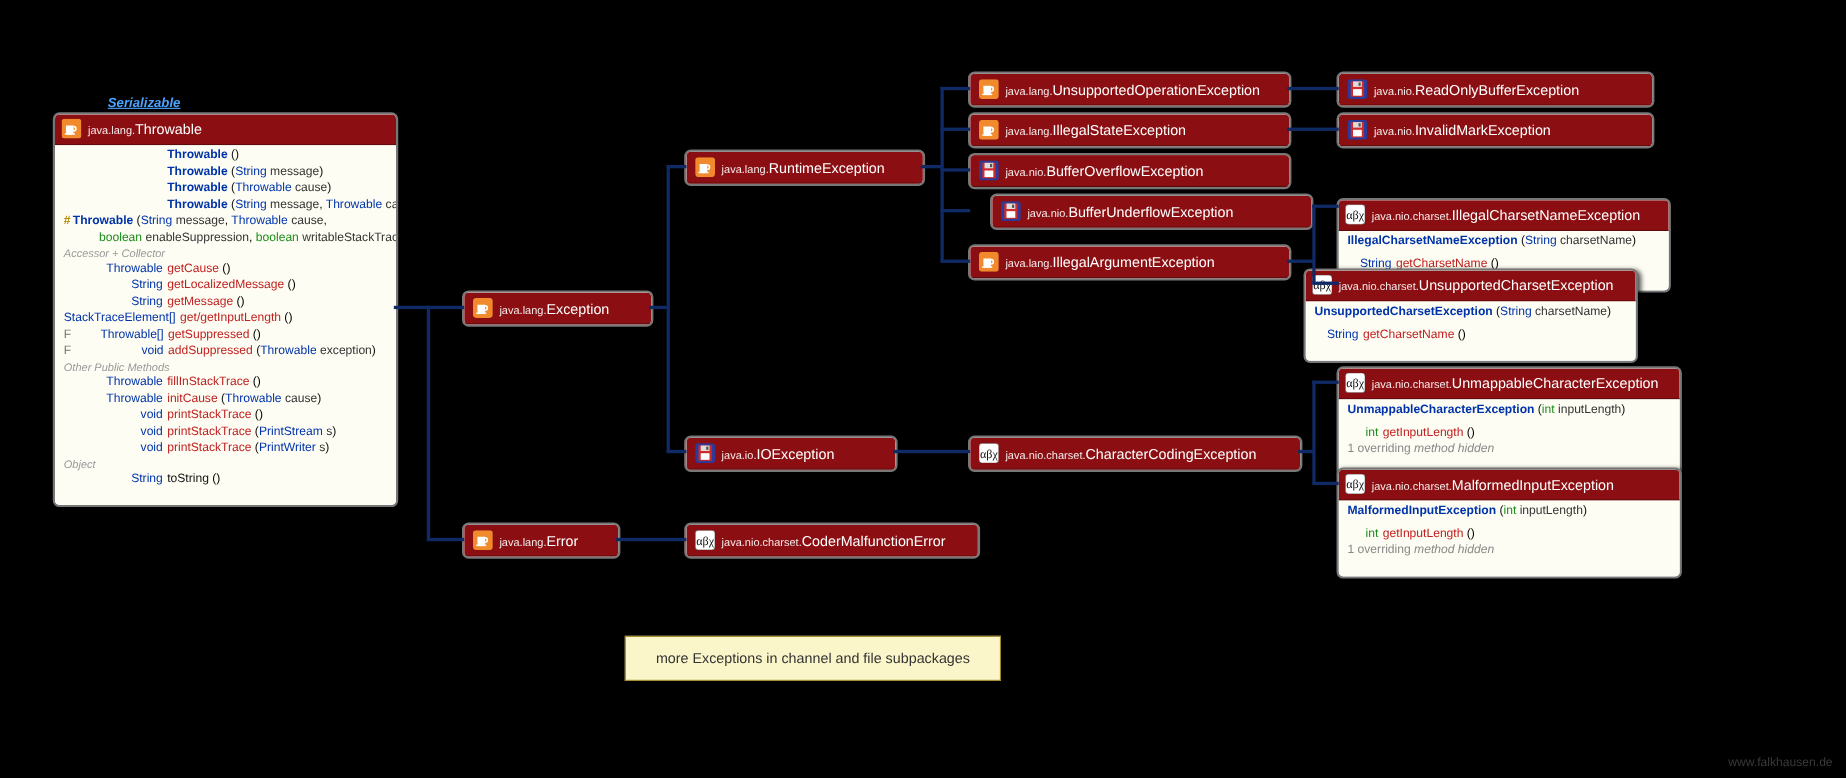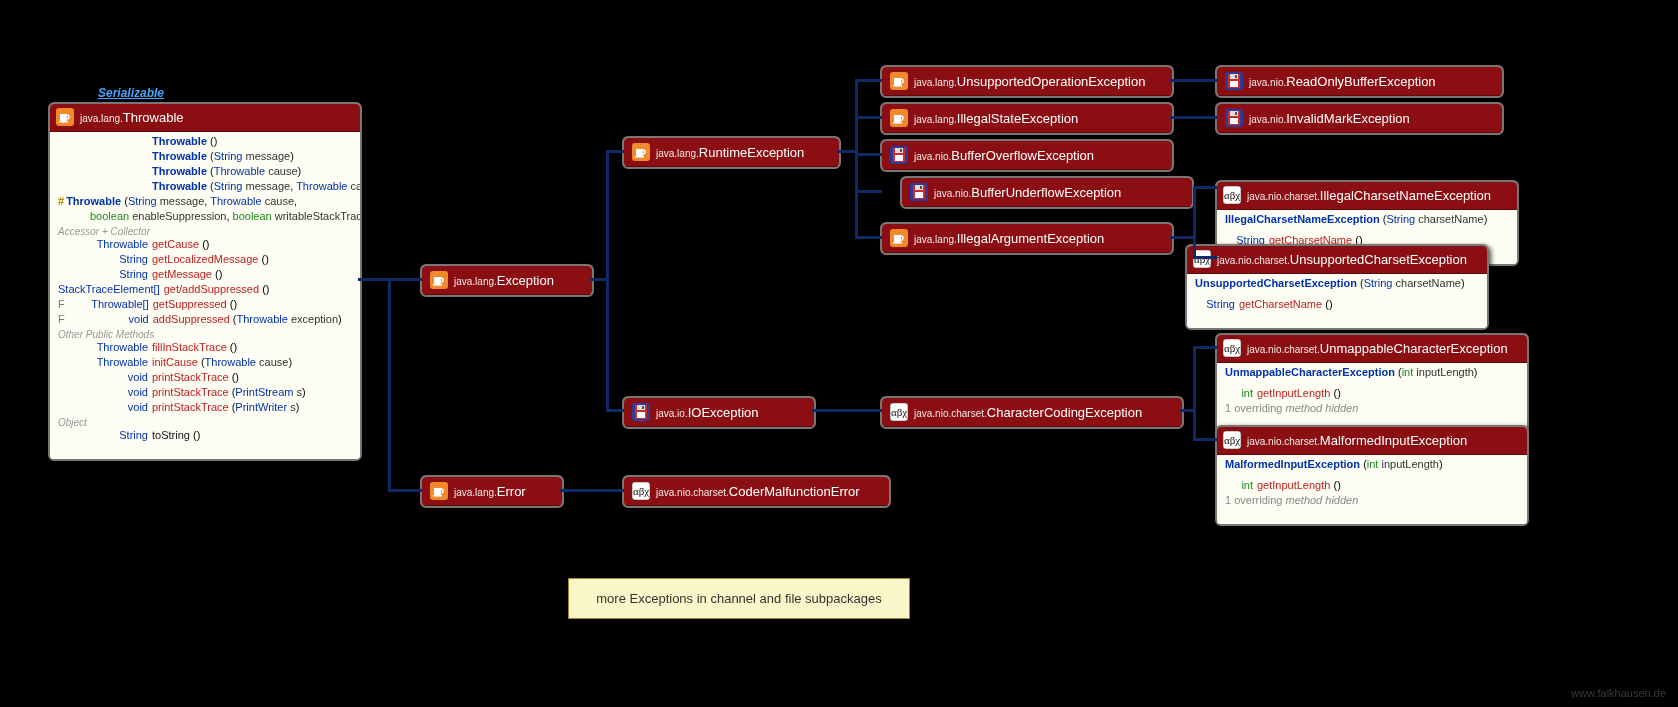--- a/index.html
+++ b/index.html
@@ -155,21 +155,21 @@
     <div class="row"><span class="type-col"></span><span class="ctor-name">Throwable</span> <span class="plain-name">(<span class="param-type">String</span> <span class="param-name">message</span>)</span></div>
     <div class="row"><span class="type-col"></span><span class="ctor-name">Throwable</span> <span class="plain-name">(<span class="param-type">Throwable</span> <span class="param-name">cause</span>)</span></div>
     <div class="row"><span class="type-col"></span><span class="ctor-name">Throwable</span> <span class="plain-name">(<span class="param-type">String</span> <span class="param-name">message</span>, <span class="param-type">Throwable</span> <span class="param-name">cause</span>)</span></div>
     <div class="row"><span class="amp">#</span><span class="ctor-name">Throwable</span> <span class="plain-name">(<span class="param-type">String</span> <span class="param-name">message</span>, <span class="param-type">Throwable</span> <span class="param-name">cause</span>,</span></div>
     <div class="row" style="padding-left:40px;"><span class="keyword">boolean</span> <span class="param-name">enableSuppression</span>, <span class="keyword">boolean</span> <span class="param-name">writableStackTrace</span>)</div>
 
     <div class="section-label">Accessor + Collector</div>
     <div class="row"><span class="type-col">Throwable</span><span class="method-name">getCause</span> <span>()</span></div>
     <div class="row"><span class="type-col">String</span><span class="method-name">getLocalizedMessage</span> <span>()</span></div>
     <div class="row"><span class="type-col">String</span><span class="method-name">getMessage</span> <span>()</span></div>
-    <div class="row"><span class="type-col">StackTraceElement[]</span><span class="method-name">get/addSuppressed</span> <span>()</span></div>
+    <div class="row"><span class="type-col">StackTraceElement[]</span><span class="method-name">get/getInputLength</span> <span>()</span></div>
     <div class="row"><span style="color:#777;padding-right:2px;">F</span><span class="type-col" style="min-width:82px;">Throwable[]</span><span class="method-name">getSuppressed</span> <span>()</span></div>
     <div class="row"><span style="color:#777;padding-right:2px;">F</span><span class="type-col" style="min-width:82px;">void</span><span class="method-name">addSuppressed</span> <span class="plain-name">(<span class="param-type">Throwable</span> <span class="param-name">exception</span>)</span></div>
 
     <div class="section-label">Other Public Methods</div>
     <div class="row"><span class="type-col">Throwable</span><span class="method-name">fillInStackTrace</span> <span>()</span></div>
     <div class="row"><span class="type-col">Throwable</span><span class="method-name">initCause</span> <span class="plain-name">(<span class="param-type">Throwable</span> <span class="param-name">cause</span>)</span></div>
     <div class="row"><span class="type-col">void</span><span class="method-name">printStackTrace</span> <span>()</span></div>
     <div class="row"><span class="type-col">void</span><span class="method-name">printStackTrace</span> <span class="plain-name">(<span class="param-type">PrintStream</span> <span class="param-name">s</span>)</span></div>
     <div class="row"><span class="type-col">void</span><span class="method-name">printStackTrace</span> <span class="plain-name">(<span class="param-type">PrintWriter</span> <span class="param-name">s</span>)</span></div>
 

